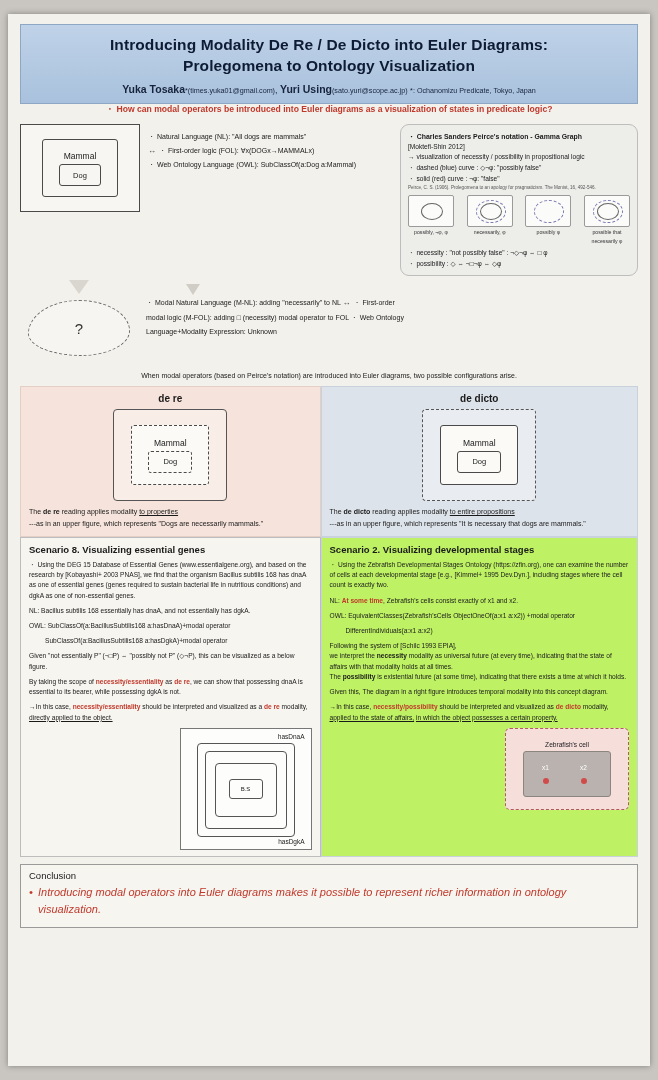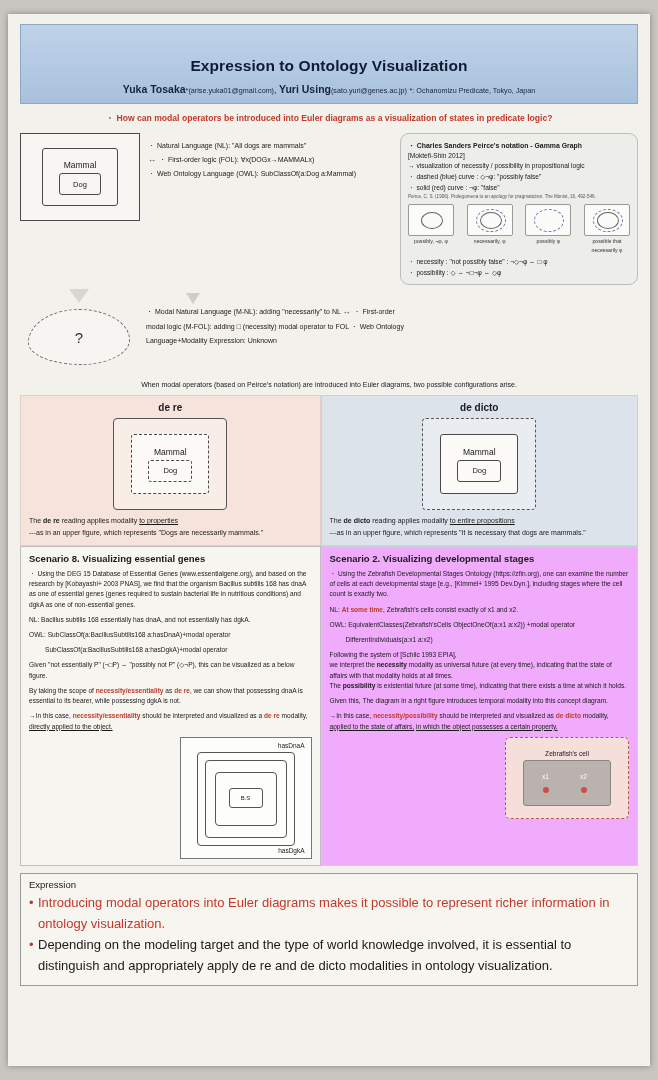--- a/index.html
+++ b/index.html
@@ -29,21 +29,21 @@
     letter-spacing:.1px;
   }
   .authors{
     margin-top:6px;font-size:9px;color:#16233d;
   }
   .authors .nm{font-size:10.5px;font-weight:bold;}
   .authors .sm{font-size:7.2px;}
 
   
   .qline{
-    margin-top:9px;text-align:center;font-size:8.6px;color:#c0392b;font-weight:bold;
+    text-align:center;font-size:8.6px;color:#c0392b;font-weight:bold;
   }
 
   
   .introline{
     margin-top:12px;font-size:7.2px;color:#1d1d1d;padding-left:18px;
   }
 
   
   .toprow{margin-top:8px;display:flex;gap:8px;align-items:flex-start;}
   .eulerbox{
@@ -124,21 +124,21 @@
   .mm2 .dog{margin-top:3px;width:42px;height:20px;border:1.3px solid #4a4a4a;border-radius:3px;
     display:flex;align-items:center;justify-content:center;font-size:7.5px;}
   .mm2 .dog.dashed-inner{border-style:dashed;}
   .panel-note{font-size:7px;line-height:1.7;margin-top:5px;}
   .panel-note b{font-weight:bold;}
   .u{text-decoration:underline;}
 
   
   .scen{display:flex;gap:0;}
   .scenL{width:300px;background:#f7f5f0;border:1px solid #bdbdbd;padding:6px 8px;}
-  .scenR{width:318px;background:#f0abfc;border:1px solid #c9d2dc;padding:6px 8px;}
+  .scenR{width:318px;background:#bef264;border:1px solid #c9d2dc;padding:6px 8px;}
   .scen h3{margin:0 0 5px 0;font-size:9.5px;font-weight:bold;}
   .scen p{margin:0 0 5px 0;font-size:6.6px;line-height:1.55;}
   .redb{color:#c0392b;font-weight:bold;}
 
   .figrow{display:flex;justify-content:flex-end;margin-top:4px;}
   .venn{
     width:130px;height:120px;border:1px solid #777;background:#fdfdfb;position:relative;
   }
   .venn .o1{position:absolute;left:16px;top:14px;width:96px;height:92px;border:1px solid #555;border-radius:4px;}
   .venn .o2{position:absolute;left:24px;top:22px;width:80px;height:76px;border:1px solid #555;border-radius:4px;}
@@ -157,38 +157,38 @@
   .zf .x{position:absolute;top:12px;font-size:6.5px;color:#fff;}
   .zf .x1{left:18px;} .zf .x2{left:56px;}
   .zf .d{position:absolute;top:26px;width:6px;height:6px;border-radius:50%;background:#d14b4b;}
   .zf .d1{left:19px;} .zf .d2{left:57px;}
 
   
   .concl{
     margin-top:7px;border:1px solid #9a9a9a;background:#f7f5f0;padding:5px 8px 7px 8px;
   }
   .concl h4{margin:0 0 3px 0;font-size:9.5px;font-weight:normal;}
-  .concl li{font-size:13px;line-height:1.6;list-style:none;position:relative;padding-left:9px;margin-bottom:1px;}
+  .concl li{font-size:11px;line-height:1.6;list-style:none;position:relative;padding-left:9px;margin-bottom:1px;font-style:italic;}
   .concl li:before{content:"•";position:absolute;left:0;color:#c0392b;}
   .concl .l2{color:#c0392b;}
 </style>
 </head>
 <body>
 
 <div id="poster">
   <div class="inner">
 
     <div class="title-banner">
       <h1>
-        <br>
-        <span>Expression to Ontology Visualization</span>
+        <span>Introducing Modality De Re / De Dicto into Euler Diagrams:</span><br>
+        <span>Prolegomena to Ontology Visualization</span>
       </h1>
       <div class="authors">
-        <span class="nm">Yuka Tosaka</span><span class="sm">*</span><span class="sm">(arise.yuka01@gmail.com)</span>,
-        <span class="nm">Yuri Using</span><span class="sm">(sato.yuri@genes.ac.jp)</span>
+        <span class="nm">Yuka Tosaka</span><span class="sm">*</span><span class="sm">(times.yuka01@gmail.com)</span>,
+        <span class="nm">Yuri Using</span><span class="sm">(sato.yuri@scope.ac.jp)</span>
         <span class="sm">*: Ochanomizu Predicate, Tokyo, Japan</span>
       </div>
     </div>
 
     <div class="qline">・ How can modal operators be introduced into Euler diagrams as a visualization of states in predicate logic?</div>
 
 
     <div class="toprow">
       <div class="eulerbox">
         <div class="mammal-outer">
@@ -349,21 +349,20 @@
               <span class="x x2">x2</span>
               <span class="d d1"></span>
               <span class="d d2"></span>
             </div>
           </div>
         </div>
       </div>
     </div>
 
     <div class="concl">
-      <h4>Expression</h4>
+      <h4>Conclusion</h4>
       <ul style="margin:0;padding:0;">
         <li class="l2">Introducing modal operators into Euler diagrams makes it possible to represent richer information in ontology visualization.</li>
-        <li>Depending on the modeling target and the type of world knowledge involved, it is essential to distinguish and appropriately apply de re and de dicto modalities in ontology visualization.</li>
       </ul>
     </div>
 
   </div>
 </div>
 
 </body></html>

